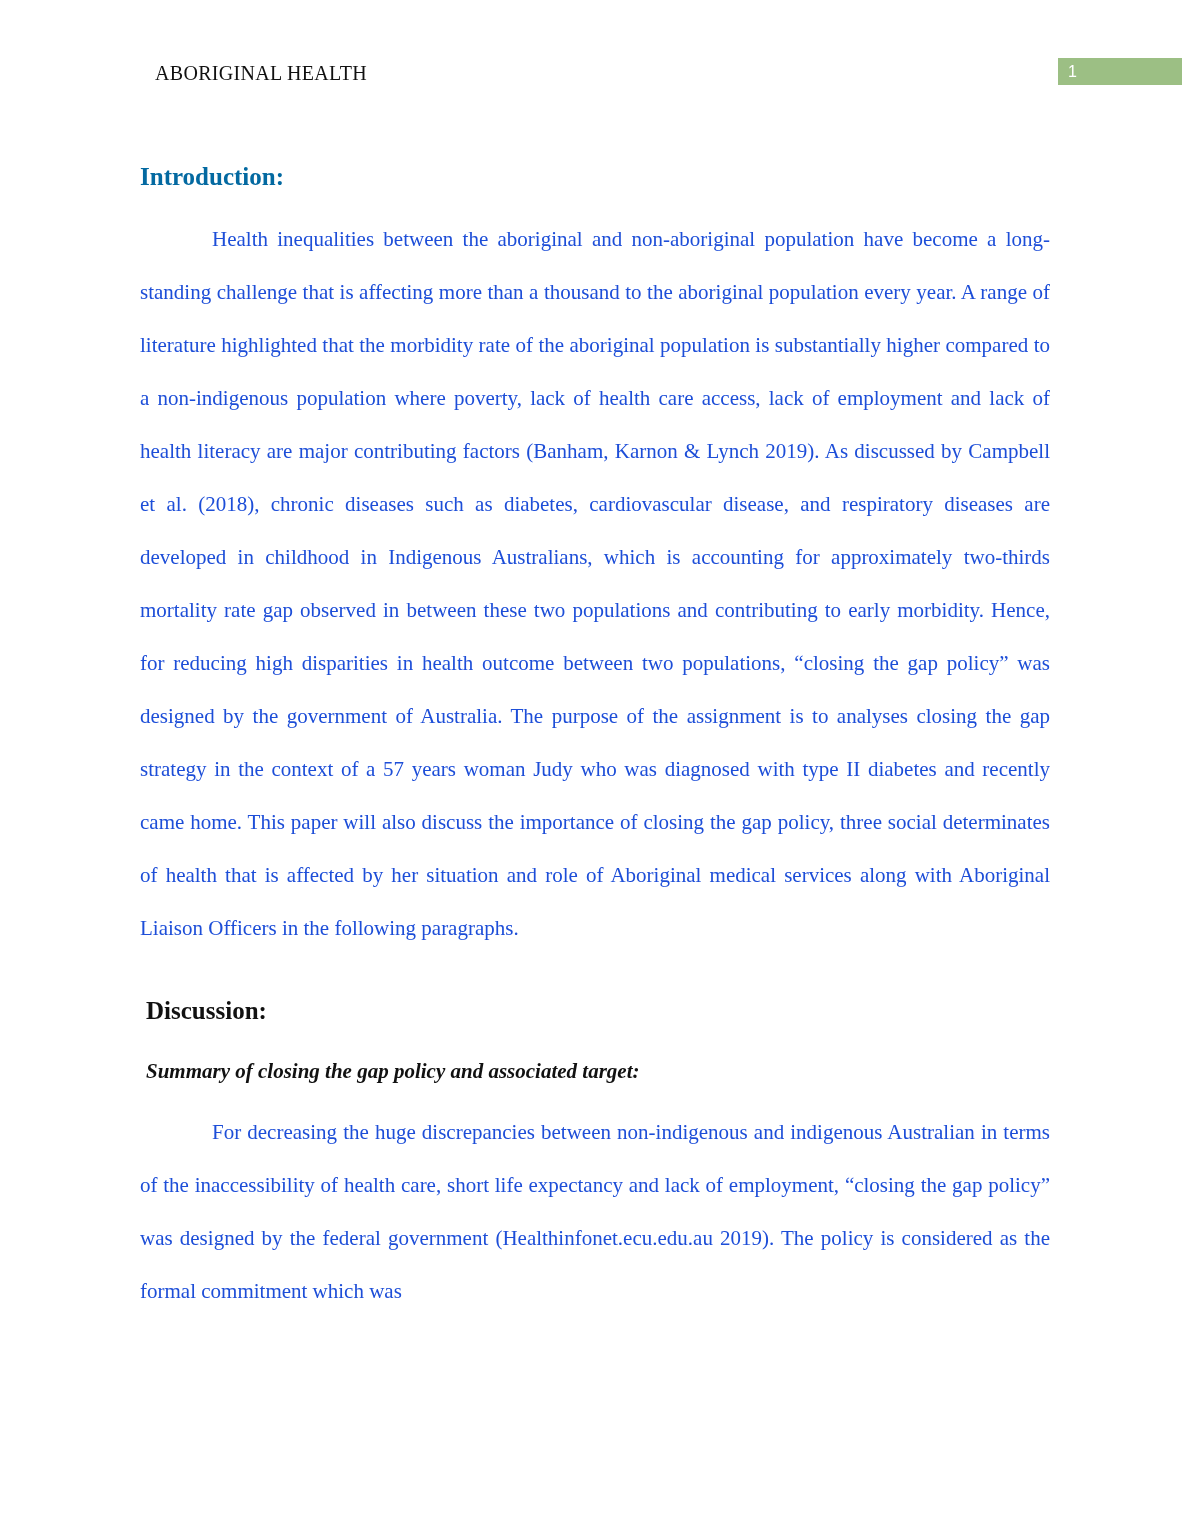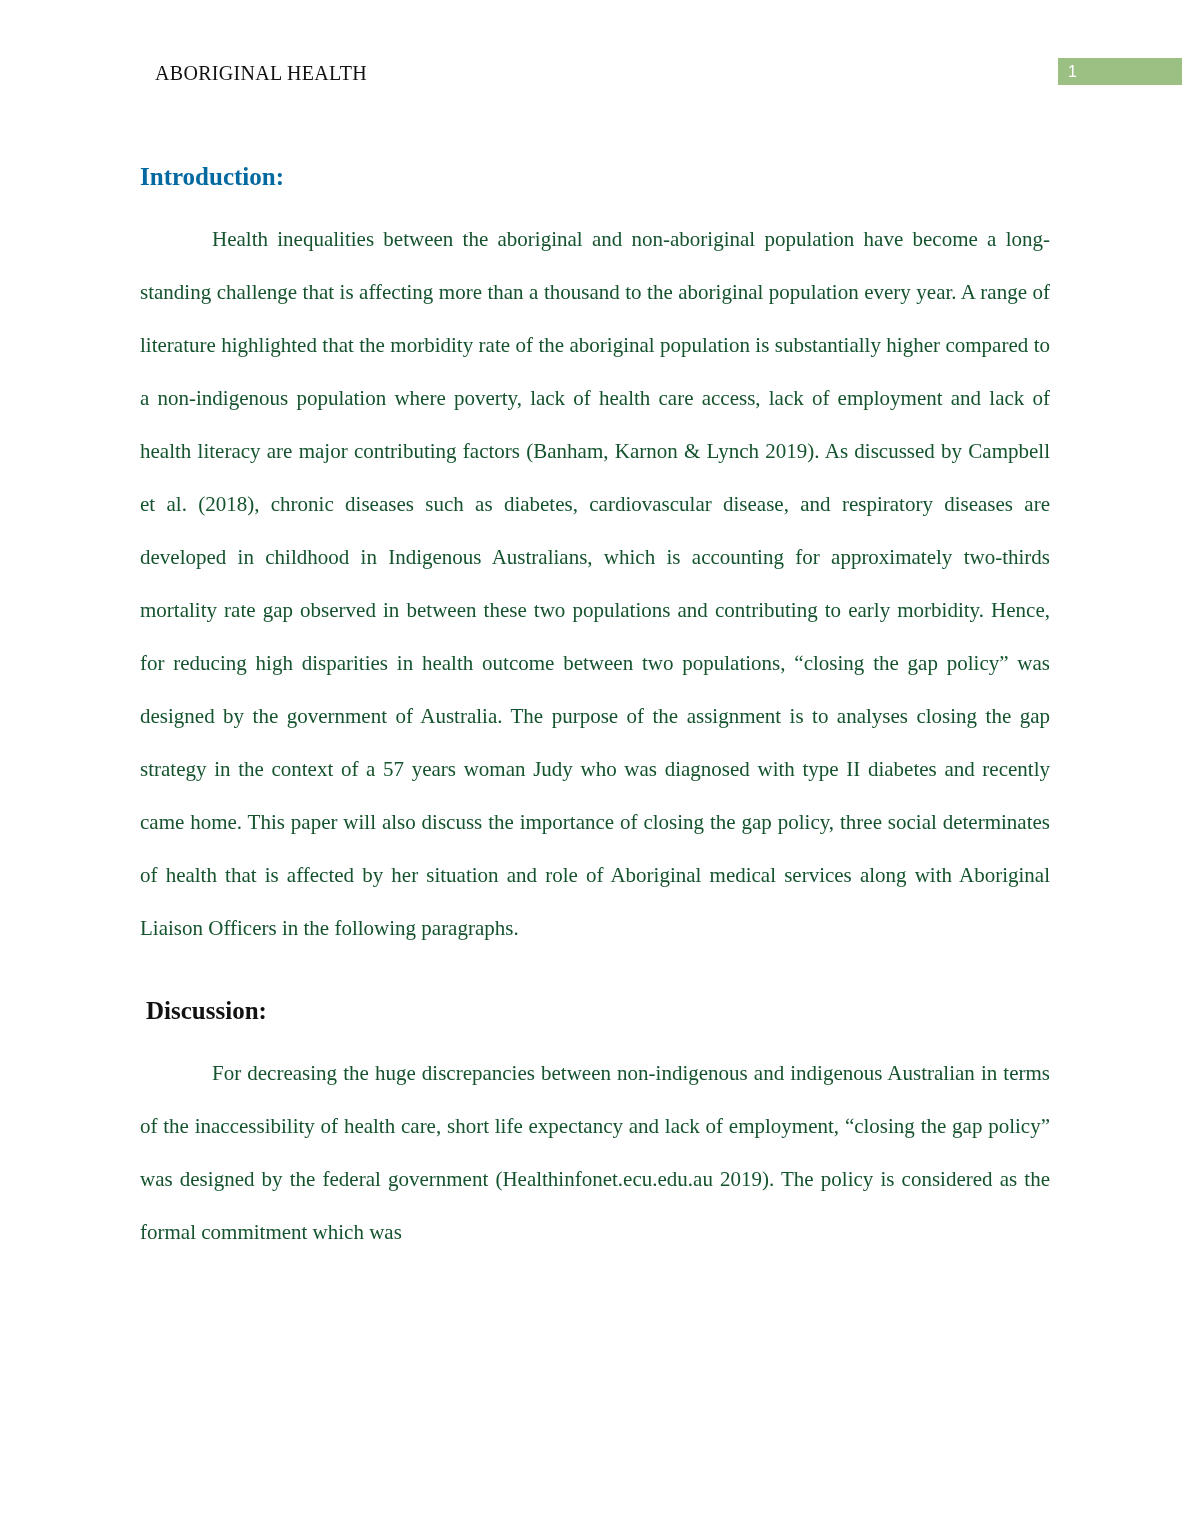--- a/index.html
+++ b/index.html
@@ -50,21 +50,21 @@
     font-size: 25px;
     font-weight: bold;
     color: #0369a1;
   }
   .body-para {
     margin: 22px 0 0 0;
     font-size: 21px;
     line-height: 53px;
     text-align: justify;
     text-indent: 72px;
-    color: #14532d;
+    color: #1d4ed8;
   }
   .discussion-heading {
     margin: 42px 0 0 6px;
     font-size: 25px;
     font-weight: bold;
     color: #111111;
   }
   .summary-subheading {
     margin: 34px 0 0 6px;
     font-size: 21px;
@@ -85,17 +85,18 @@
   </div>
 
   <div class="content">
 
     <h1 class="intro-heading">Introduction:</h1>
 
     <p class="body-para">Health inequalities between the aboriginal and non-aboriginal population have become a long-standing challenge that is affecting more than a thousand to the aboriginal population every year. A range of literature highlighted that the morbidity rate of the aboriginal population is substantially higher compared to a non-indigenous population where poverty, lack of health care access, lack of employment and lack of health literacy are major contributing factors (Banham, Karnon &amp; Lynch 2019). As discussed by Campbell et al. (2018), chronic diseases such as diabetes, cardiovascular disease, and respiratory diseases are developed in childhood in Indigenous Australians, which is accounting for approximately two-thirds mortality rate gap observed in between these two populations and contributing to early morbidity. Hence, for reducing high disparities in health outcome between two populations, “closing the gap policy” was designed by the government of Australia. The purpose of the assignment is to analyses closing the gap strategy in the context of a 57 years woman Judy who was diagnosed with type II diabetes and recently came home. This paper will also discuss the importance of closing the gap policy, three social determinates of health that is affected by her situation and role of Aboriginal medical services along with Aboriginal Liaison Officers in the following paragraphs.</p>
 
     <h1 class="discussion-heading">Discussion:</h1>
 
+    <h2 class="summary-subheading">Summary of closing the gap policy and associated target:</h2>
 
     <p class="body-para">For decreasing the huge discrepancies between non-indigenous and indigenous Australian in terms of the inaccessibility of health care, short life expectancy and lack of employment, “closing the gap policy” was designed by the federal government (Healthinfonet.ecu.edu.au 2019). The policy is considered as the formal commitment which was</p>
 
   </div>
 </div>
 
 </body></html>

